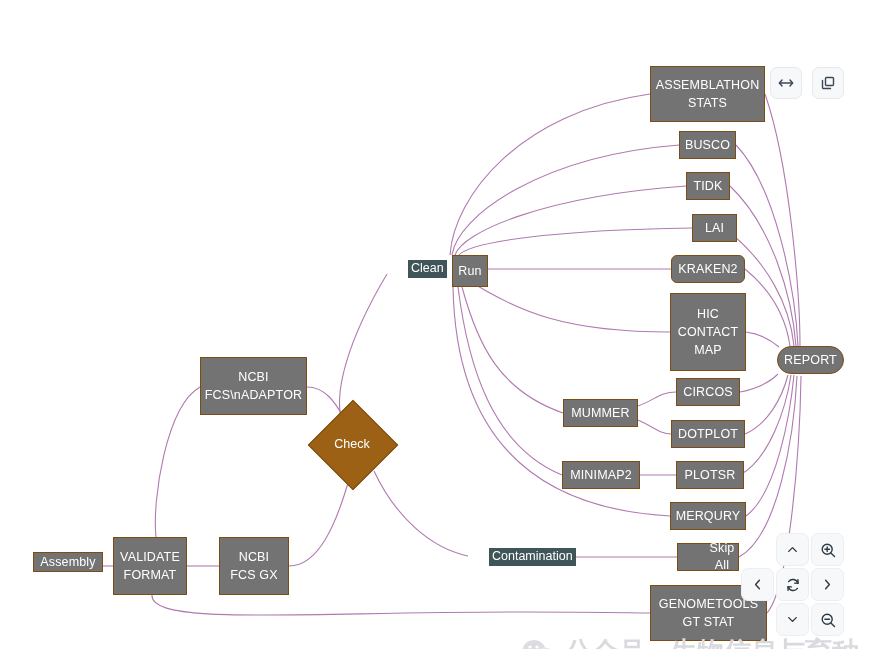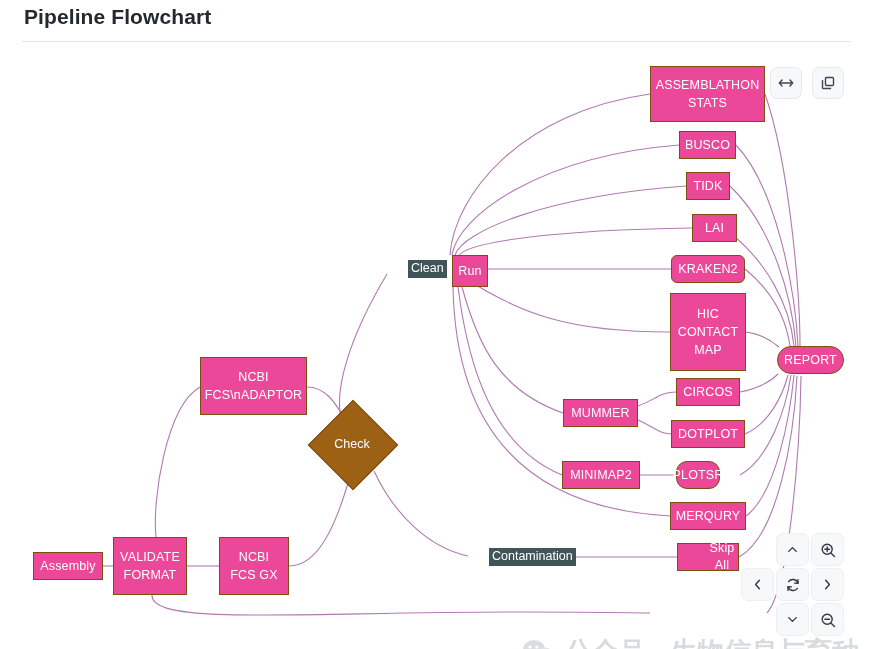--- a/index.html
+++ b/index.html
@@ -22,21 +22,21 @@
     background:#e3e5e8;
   }
 
   
   .canvas{position:absolute;left:0;top:46px;width:873px;height:603px;background:#fff;overflow:hidden;}
   .edges{position:absolute;left:0;top:0;width:873px;height:603px;}
 
   
   .node{
     position:absolute;box-sizing:border-box;
-    background:#ec4899;border:1px solid #7d4d10;
+    background:#737373;border:1px solid #7d4d10;
     color:#ffffff;display:flex;align-items:center;justify-content:center;
     text-align:center;line-height:1.33;font-size:12.5px;
     letter-spacing:.15px;z-index:3;
   }
   .node.two-line{line-height:1.45;}
   .node-label{display:block;white-space:pre-line;padding:0 4px;}
 
   
   .diamond{
     position:absolute;width:62px;height:62px;background:#9c6115;
@@ -81,24 +81,20 @@
     color:#d9dade;font-size:27px;font-weight:600;
     white-space:nowrap;pointer-events:none;
   }
   .wm-logo{width:34px;height:27px;flex:0 0 auto;}
 </style>
 </head>
 <body>
 
 <div id="root">
 
-  <div class="header">
-    <div class="header-title">Pipeline Flowchart</div>
-    <div class="header-rule"></div>
-  </div>
 
   <div class="canvas">
 
     <svg class="edges" viewBox="0 0 873 603" preserveAspectRatio="none">
       <g fill="none" stroke="#b07ab0" stroke-width="1.1">
 
         <path d="M103 520 L113 520"></path>
 
         <path d="M156 491 C152 455 166 360 200 341"></path>
 
@@ -139,21 +135,21 @@
         <path d="M746 286 C762 288 772 295 779 301"></path>
         <path d="M740 346 C760 342 770 336 778 328"></path>
         <path d="M745 388 C768 378 782 352 788 329"></path>
         <path d="M740 429 C770 412 786 362 791 329"></path>
         <path d="M746 470 C776 448 790 370 794 329"></path>
         <path d="M739 511 C778 490 794 390 797 330"></path>
         <path d="M767 567 C790 540 800 400 801 330"></path>
       </g>
     </svg>
 
-    <div class="node" style="left:33px;top:506px;width:70px;height:28px;">
+    <div class="node" style="left:33px;top:506px;width:70px;height:20px;">
       <span class="node-label">Assembly</span>
     </div>
 
     <div class="node two-line" style="left:113px;top:491px;width:74px;height:58px;">
       <span class="node-label">VALIDATE
 FORMAT</span>
     </div>
 
     <div class="node two-line" style="left:200px;top:311px;width:107px;height:58px;">
       <span class="node-label">NCBI
@@ -208,32 +204,36 @@
     </div>
 
     <div class="node" style="left:671px;top:374px;width:74px;height:28px;">
       <span class="node-label">DOTPLOT</span>
     </div>
 
     <div class="node" style="left:562px;top:415px;width:78px;height:28px;">
       <span class="node-label">MINIMAP2</span>
     </div>
 
-    <div class="node" style="left:676px;top:415px;width:44px;height:28px;border-radius:11px;">
+    <div class="node" style="left:676px;top:415px;width:68px;height:28px;">
       <span class="node-label">PLOTSR</span>
     </div>
 
     <div class="node" style="left:670px;top:456px;width:76px;height:28px;">
       <span class="node-label">MERQURY</span>
     </div>
 
     <div class="node" style="left:677px;top:497px;width:62px;height:28px;padding-left:28px;">
       <span class="node-label">Skip All</span>
     </div>
 
+    <div class="node two-line" style="left:650px;top:539px;width:117px;height:56px;">
+      <span class="node-label">GENOMETOOLS
+GT STAT</span>
+    </div>
 
     <div class="node" style="left:777px;top:300px;width:67px;height:28px;border-radius:14px;">
       <span class="node-label">REPORT</span>
     </div>
 
     <div class="edge-label" style="left:387px;top:214px;">Clean</div>
     <div class="edge-label" style="left:468px;top:502px;">Contamination</div>
 
     <div class="watermark">
       <svg class="wm-logo" viewBox="0 0 34 27">

